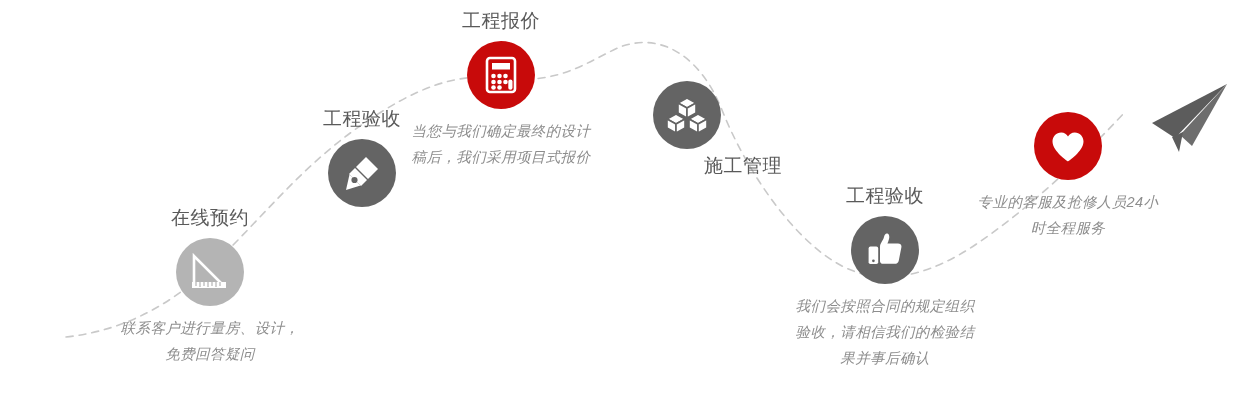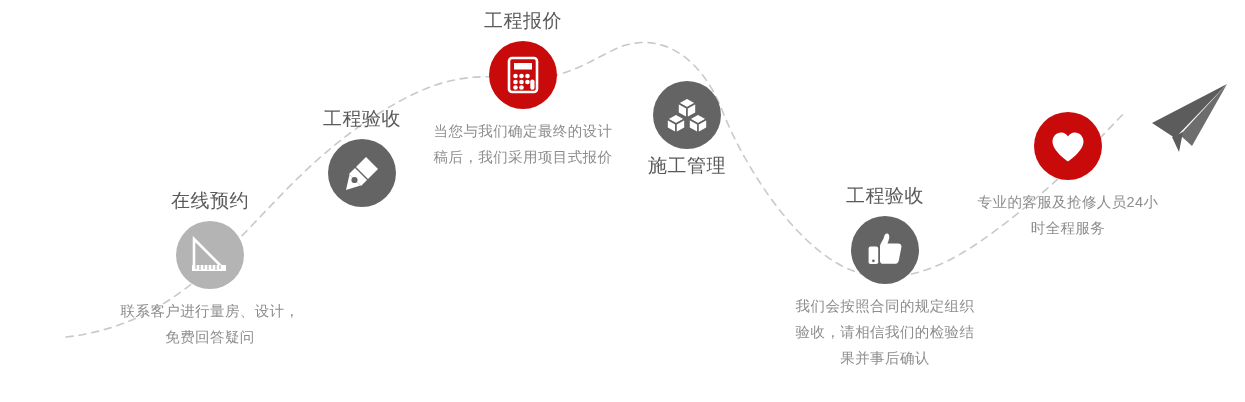--- a/index.html
+++ b/index.html
@@ -37,32 +37,32 @@
   }
   .step-icon svg{display:block;}
   .step-desc{
     font-size:14.5px;
     line-height:26px;
     color:#8d8d8d;
     letter-spacing:0.4px;
   }
 
   
-  #step-1{left:115px;top:188px;}
+  #step-1{left:115px;top:205px;}
   #step-2{left:267px;top:106px;}
-  #step-3{left:428px;top:8px;}
+  #step-3{left:406px;top:8px;}
   #step-4{left:592px;top:81px;}  
   #step-5{left:790px;top:183px;}
   #step-6{left:973px;top:105px;}
 
   
   .step.icon-first .step-icon{margin:0 auto 4px auto;}
-  .step.icon-first .step-title{margin-bottom:0;}
+  .step.icon-first .step-title{margin-bottom:0;text-align:right;}
 
-  .desc-wide{width:190px;margin:0 auto;}
+  .desc-wide{width:190px;margin:0 auto;font-style:italic;}
 </style>
 </head>
 <body>
 
 <div id="stage">
 
   <svg id="flow-layer" viewBox="0 0 1245 402" xmlns="http://www.w3.org/2000/svg">
     <path d="M 66,337
              C 130,330 175,300 210,268
              C 265,215 300,168 360,126

